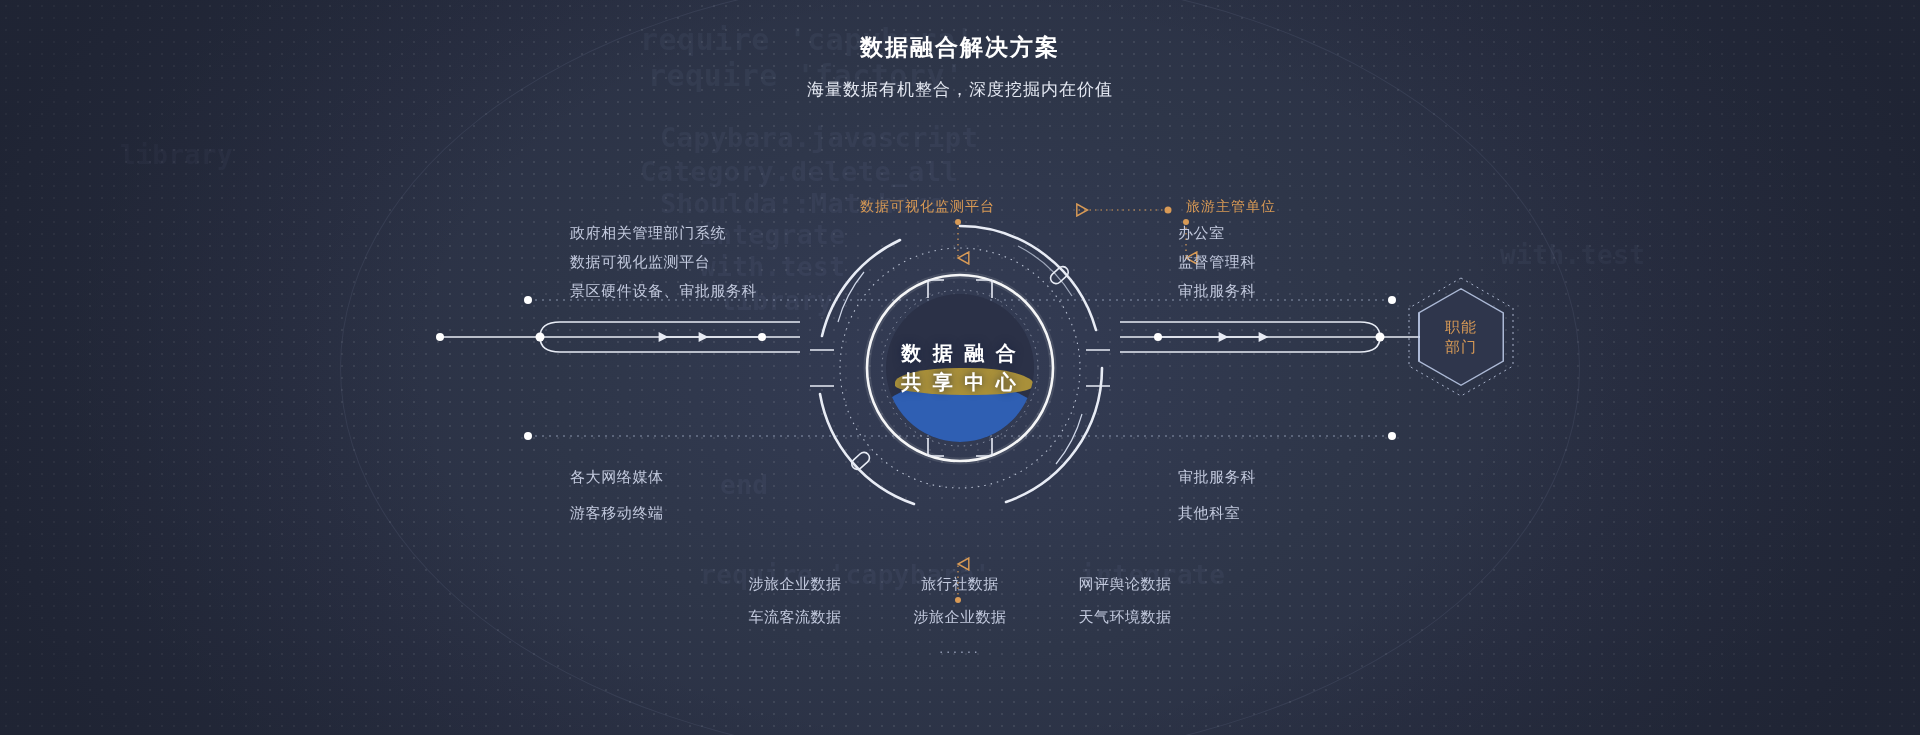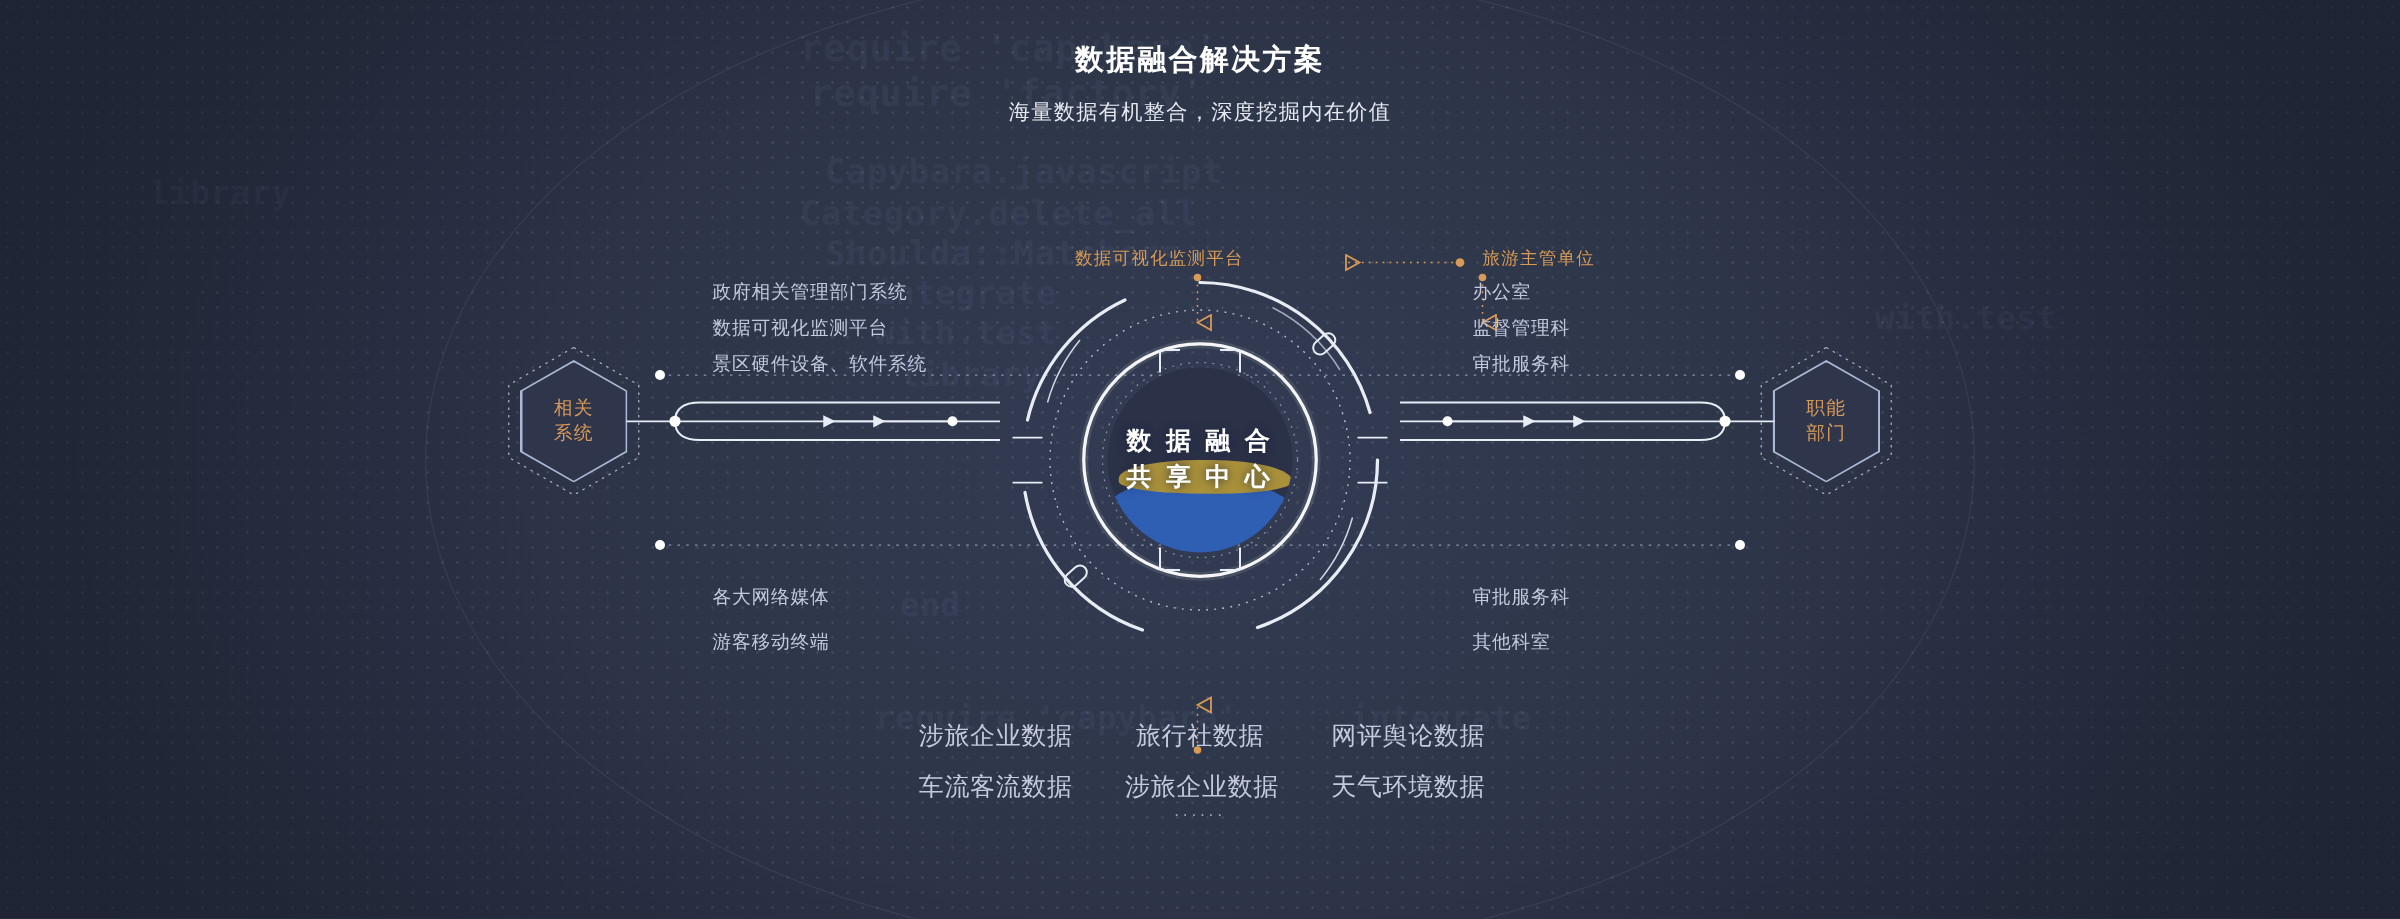--- a/index.html
+++ b/index.html
@@ -145,21 +145,21 @@
   
   .datagrid {
     position:absolute; z-index:30;
     left:50%; top:575px; transform:translateX(-50%);
     display:grid;
     grid-template-columns:repeat(3, 120px);
     column-gap:45px; row-gap:14px;
     text-align:center;
   }
   .datagrid div {
-    font-size:20px; color:#c3cade; white-space:nowrap; letter-spacing:.5px;
+    font-size:15px; color:#c3cade; white-space:nowrap; letter-spacing:.5px;
   }
   .ellipsis-dots {
     position:absolute; left:50%; top:640px; transform:translateX(-50%);
     color:#9aa3bb; font-size:14px; letter-spacing:3px; z-index:30;
   }
 </style>
 </head>
 <body>
 
 <div id="stage">
@@ -288,35 +288,20 @@
       <div class="sea"></div>
       <div class="sand"></div>
     </div>
 
     <div class="core-text">
       <div>数 据 融 合</div>
       <div>共 享 中 心</div>
     </div>
   </div>
 
-  <div class="hex-wrap" style="left:405px;top:278px;">
-    <div class="hex-out">
-      <svg width="108" height="122" viewBox="0 0 108 122">
-        <polygon points="54,2 106,32 106,90 54,120 2,90 2,32" fill="none" stroke="#aab4cc" stroke-width="1" stroke-dasharray="2 4"></polygon>
-      </svg>
-    </div>
-    <div class="hex">
-      <div class="hex-in">
-        <div class="hex-text">
-          <div>相关</div>
-          <div>系统</div>
-        </div>
-      </div>
-    </div>
-  </div>
 
   <div class="hex-wrap" style="left:1407px;top:278px;">
     <div class="hex-out">
       <svg width="108" height="122" viewBox="0 0 108 122">
         <polygon points="54,2 106,32 106,90 54,120 2,90 2,32" fill="none" stroke="#aab4cc" stroke-width="1" stroke-dasharray="2 4"></polygon>
       </svg>
     </div>
     <div class="hex">
       <div class="hex-in">
         <div class="hex-text">
@@ -325,21 +310,21 @@
         </div>
       </div>
     </div>
   </div>
 
   <div class="lbl orange" style="left:860px;top:198px;">数据可视化监测平台</div>
   <div class="lbl orange" style="left:1186px;top:198px;">旅游主管单位</div>
 
   <div class="lbl" style="left:570px;top:224px;">政府相关管理部门系统</div>
   <div class="lbl" style="left:570px;top:253px;">数据可视化监测平台</div>
-  <div class="lbl" style="left:570px;top:282px;">景区硬件设备、软件系统</div>
+  <div class="lbl" style="left:570px;top:282px;">景区硬件设备、审批服务科</div>
 
   <div class="lbl" style="left:570px;top:468px;">各大网络媒体</div>
   <div class="lbl" style="left:570px;top:504px;">游客移动终端</div>
 
   <div class="lbl" style="left:1178px;top:224px;">办公室</div>
   <div class="lbl" style="left:1178px;top:253px;">监督管理科</div>
   <div class="lbl" style="left:1178px;top:282px;">审批服务科</div>
 
   <div class="lbl" style="left:1178px;top:468px;">审批服务科</div>
   <div class="lbl" style="left:1178px;top:504px;">其他科室</div>

